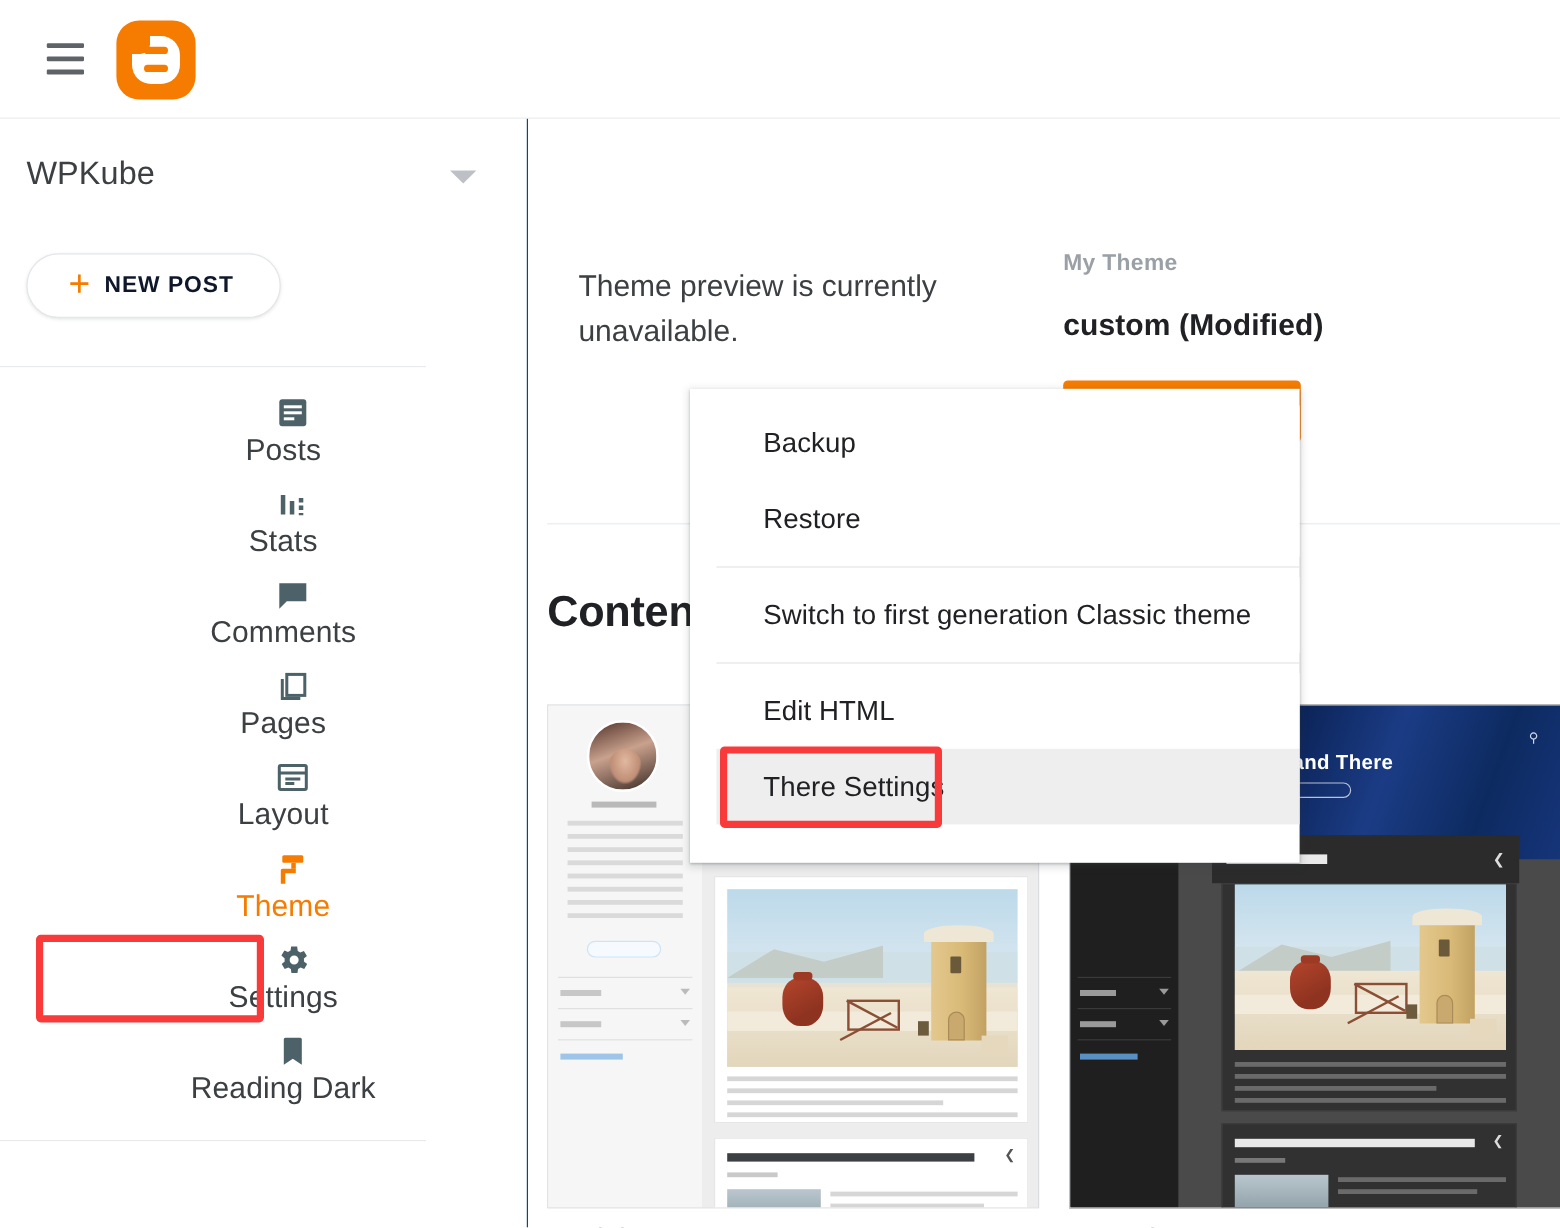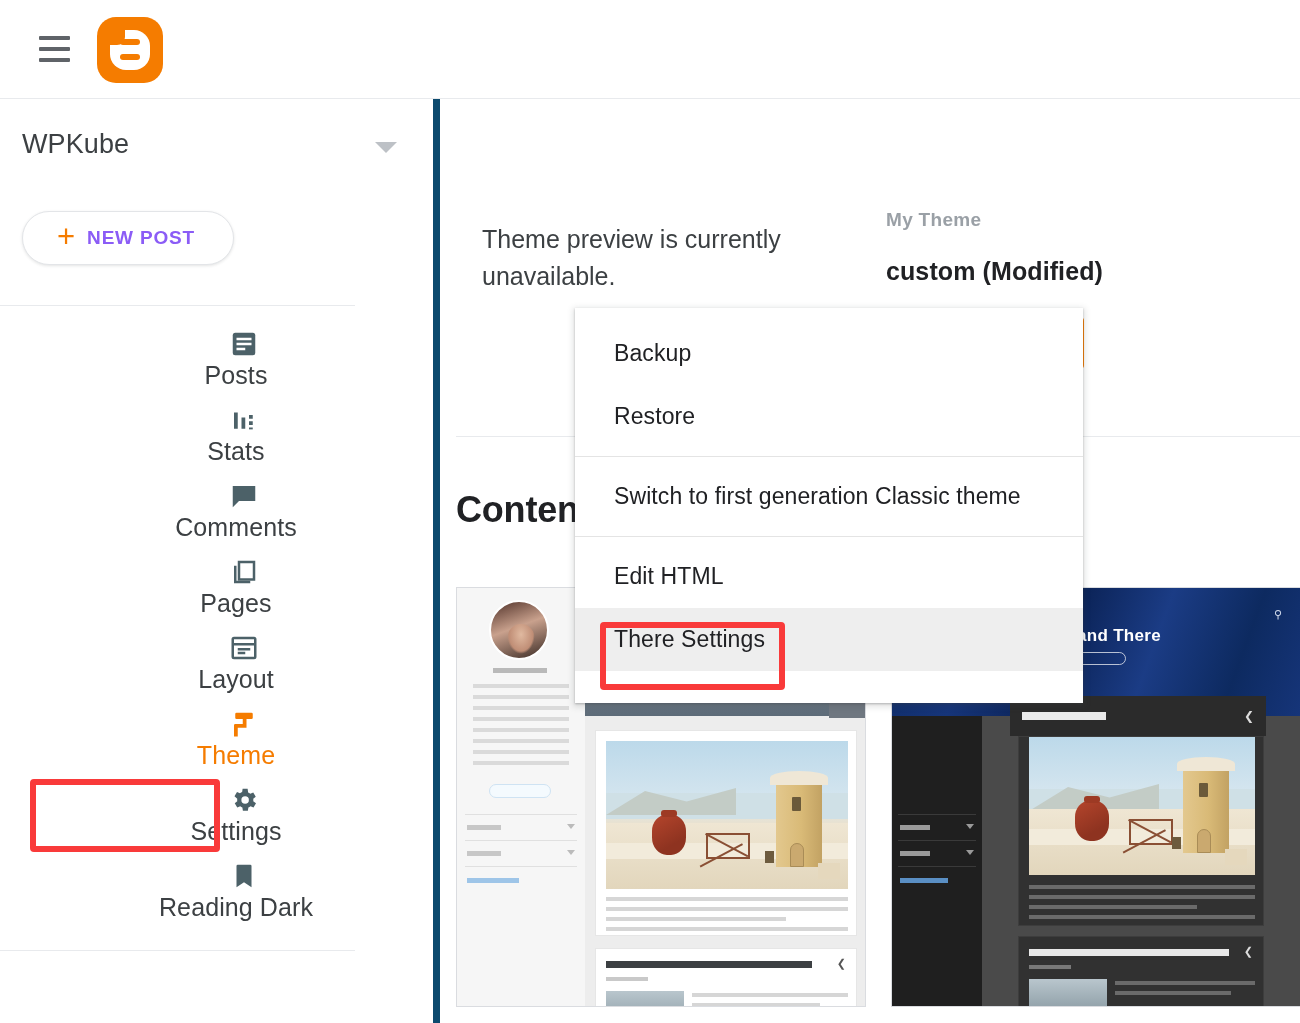--- a/index.html
+++ b/index.html
@@ -53,21 +53,21 @@
     position: absolute; left: 13px; top: 13px;
     width: 15px; height: 15px; background: #f57c00;
     border-radius: 0 0 8px 0;
   }
 
   
   .sidebar {
     position: absolute; top: 99px; left: 0;
     width: 440px; height: 924px;
     background: #fff;
-    border-right: 7px solid #0c4a6e;
+    border-right: 1px solid #0c4a6e;
   }
   .blog-selector {
     position: absolute; top: 30px; left: 0; width: 440px; height: 56px;
     cursor: pointer;
   }
   .blog-name {
     position: absolute; left: 22px; top: 0;
     font-size: 27px; color: #3c4043; letter-spacing: .1px;
   }
   .caret {
@@ -86,21 +86,21 @@
     background: #fff;
     display: flex; align-items: center;
     box-shadow: 0 1px 3px rgba(60,64,67,.14);
     cursor: pointer;
   }
   .newpost .plus {
     margin-left: 34px; font-size: 31px; color: #f57c00;
     font-weight: 400; line-height: 1; margin-top: -3px;
   }
   .newpost .np-label {
-    margin-left: 12px; font-size: 19px; color: #8b5cf6;
+    margin-left: 12px; font-size: 19px; color: #0f172a;
     font-weight: 700; letter-spacing: .8px;
   }
 
   .side-divider {
     position: absolute; left: 0; top: 206px;
     width: 355px; height: 1px; background: #e8eaed;
   }
   .side-divider.bottom { top: 851px; }
 
   .navlist { position: absolute; top: 228px; left: 0; width: 440px; }
@@ -329,25 +329,26 @@
   .dk-postbar-share { position:absolute; right: 12px; top: 13px; font-size: 12px; color:#ddd; }
   .dk-sep { position:absolute; left: 6px; width: 78px; height:1px; background:#3a3a3a; }
   .dk-row-label { position:absolute; left: 8px; width: 30px; height:5px; background:#9a9a9a; }
   .dk-row-caret { position:absolute; left: 74px; width:0;height:0;
     border-left:4px solid transparent;border-right:4px solid transparent;border-top:5px solid #9a9a9a; }
   .dk-link { position:absolute; left:8px; top: 252px; width: 48px; height:5px; background:#5a8fc4; }
 
   
   .menu {
     position: absolute;
-    left: 575px; top: 308px;
+    left: 575px; top: 324px;
     width: 508px; height: 395px;
     background: #fff;
     box-shadow: 0 2px 6px 2px rgba(60,64,67,.15), 0 1px 2px rgba(60,64,67,.3);
     z-index: 50;
+    padding-left: 22px;
   }
   .menu-item {
     position: relative;
     height: 63px;
     display: flex; align-items: center;
     padding-left: 39px;
     font-size: 23px; color: #202124; letter-spacing: .1px;
     cursor: pointer;
     background: #fff;
   }

